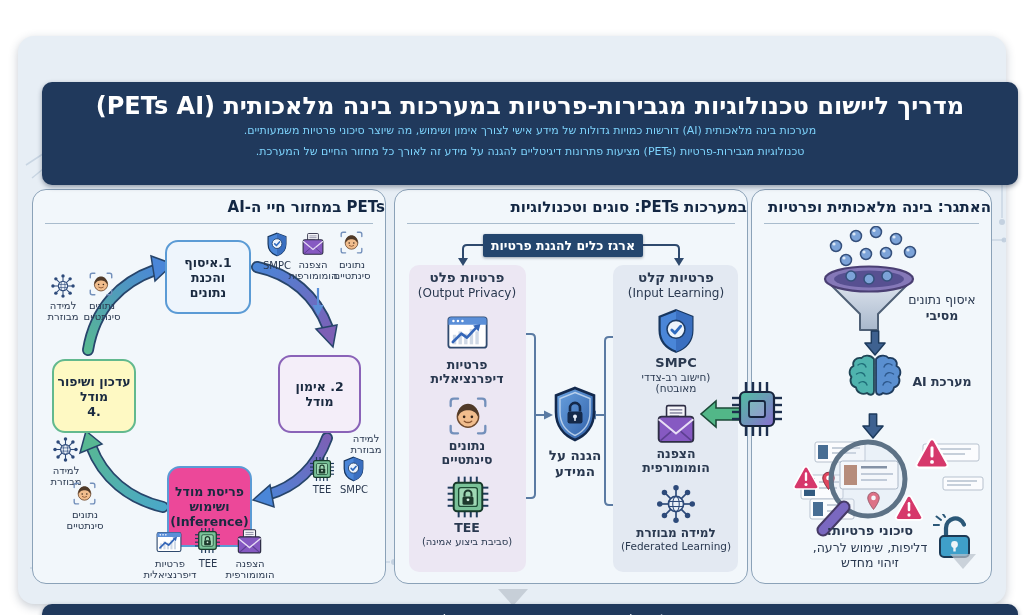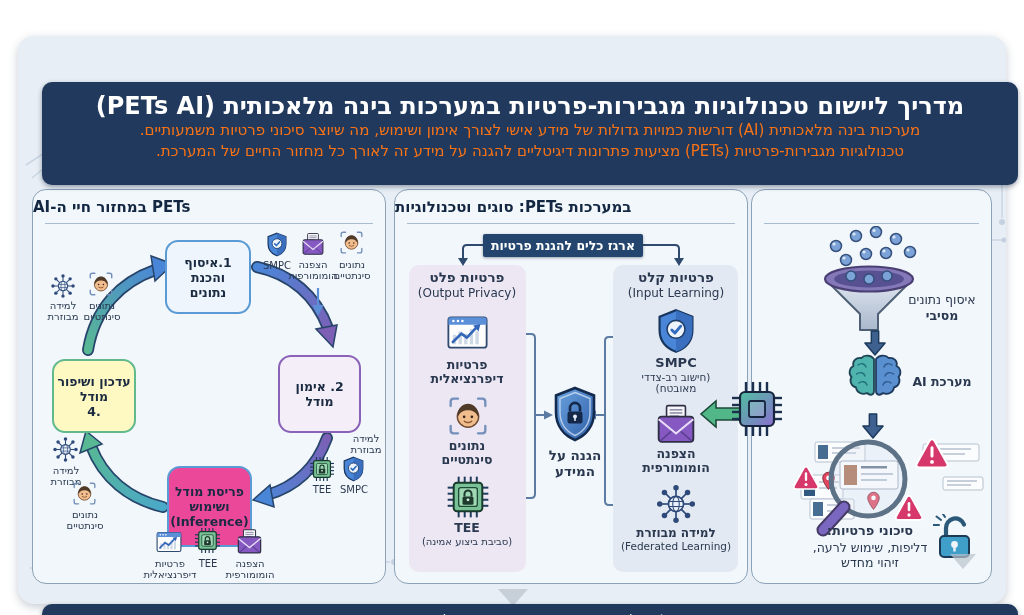--- a/index.html
+++ b/index.html
@@ -2,24 +2,24 @@
 <html lang="he"><head>
 <meta charset="utf-8">
 <style>
   html,body{margin:0;padding:0}
   body{width:1024px;height:615px;background:#ffffff;font-family:"DejaVu Sans","Liberation Sans",sans-serif;direction:rtl;overflow:hidden;position:relative}
   .card{position:absolute;left:18px;top:36px;width:988px;height:568px;background:#e7eef5;border-radius:16px;box-shadow:0 3px 10px rgba(30,50,80,.25)}
   .band{position:absolute;left:24px;width:976px;background:#20395c;border-radius:10px;color:#fff;text-align:center;box-shadow:0 2px 5px rgba(15,30,55,.4);z-index:5}
   .header-band{top:46px;height:103px}
   .footer-band{top:568px;height:33px;font-size:14.5px;line-height:33px;color:#eef2f8;white-space:nowrap}
   .title{font-size:24px;font-weight:bold;margin-top:10px;color:#ffffff}
-  .sub{font-size:15px;color:#f97316;line-height:21px}
+  .sub{font-size:11px;color:#7dd3fc;line-height:21px}
   .sub:first-of-type{margin-top:4px}
   .panel{position:absolute;top:153px;height:395px;background:#f2f7fb;border:1.6px solid #8ba2b8;border-radius:14px;box-sizing:border-box;z-index:2}
-  .ptitle{position:absolute;top:8px;left:0;right:0;text-align:left;font-weight:bold;font-size:15px;color:#132743}
+  .ptitle{position:absolute;top:8px;left:0;right:0;text-align:right;font-weight:bold;font-size:15px;color:#132743}
   .pdiv{position:absolute;top:33px;left:12px;right:12px;border-top:1.3px solid #a9bccd}
   .ic{position:absolute}
   .lbl{position:absolute;transform:translateX(-50%);text-align:center;white-space:nowrap;font-size:10px;line-height:11px;color:#2a3950}
   .b{font-weight:bold}
   .ltr{direction:ltr}
   .box{position:absolute;border-radius:13px;display:flex;flex-direction:column;align-items:center;justify-content:center;text-align:center;font-weight:bold;font-size:12.5px;color:#1a2a40;line-height:15px;box-sizing:border-box;background:#eef5fc}
   .col{position:absolute;border-radius:10px}
   .badge{position:absolute;background:#24466e;border-radius:2px;color:#fff;font-weight:bold;font-size:12.5px;text-align:center;box-shadow:0 1px 3px rgba(15,30,55,.4)}
   .chev{position:absolute;width:0;height:0;border-left:15px solid transparent;border-right:15px solid transparent;border-top:17px solid #b9c2cc;opacity:.7;z-index:1}
   .overlay{position:absolute;left:0;top:0;pointer-events:none}
@@ -377,20 +377,21 @@
       <path d="M18 25.5 v-3.6 a5 5 0 0 1 10 0 v3.6" stroke="#14294a" stroke-width="2.6" fill="none"></path>
       <rect x="15.5" y="25.5" width="15" height="12" rx="2.2" fill="#14294a"></rect>
       <circle cx="23" cy="30.5" r="2" fill="#e8eef8"></circle>
         <rect x="22.2" y="31.5" width="1.6" height="3.4" fill="#e8eef8"></rect>
     </svg>
     <div class="lbl b" style="left:180px;top:260px;font-size:13.5px">הגנה על</div>
     <div class="lbl b" style="left:180px;top:276px;font-size:13.5px">המידע</div>
   </div>
 
   <div class="panel" style="left:733px;width:241px">
+    <div class="ptitle">האתגר: בינה מלאכותית ופרטיות</div>
     <div class="pdiv"></div>
 
     <svg class="ic" style="left:66px;top:36px;width:110px;height:110px" viewBox="0 0 110 110">
       <polygon points="10,56 92,56 60,88 60,104 42,104 42,88" fill="url(#g-funnel)" stroke="#4f6076" stroke-width="2" stroke-linejoin="round"></polygon>
       <ellipse cx="51" cy="53" rx="44" ry="12.5" fill="#8578b8" stroke="#4a3f73" stroke-width="2.2"></ellipse>
       <ellipse cx="51" cy="53" rx="35" ry="8.5" fill="#575091"></ellipse>
       <g stroke="#35507c" stroke-width="1.5" fill="#7ca3d8">
         <circle cx="18" cy="20" r="5.5"></circle>
           <circle cx="38" cy="10" r="5.5"></circle>
           <circle cx="58" cy="6" r="5.5"></circle>

